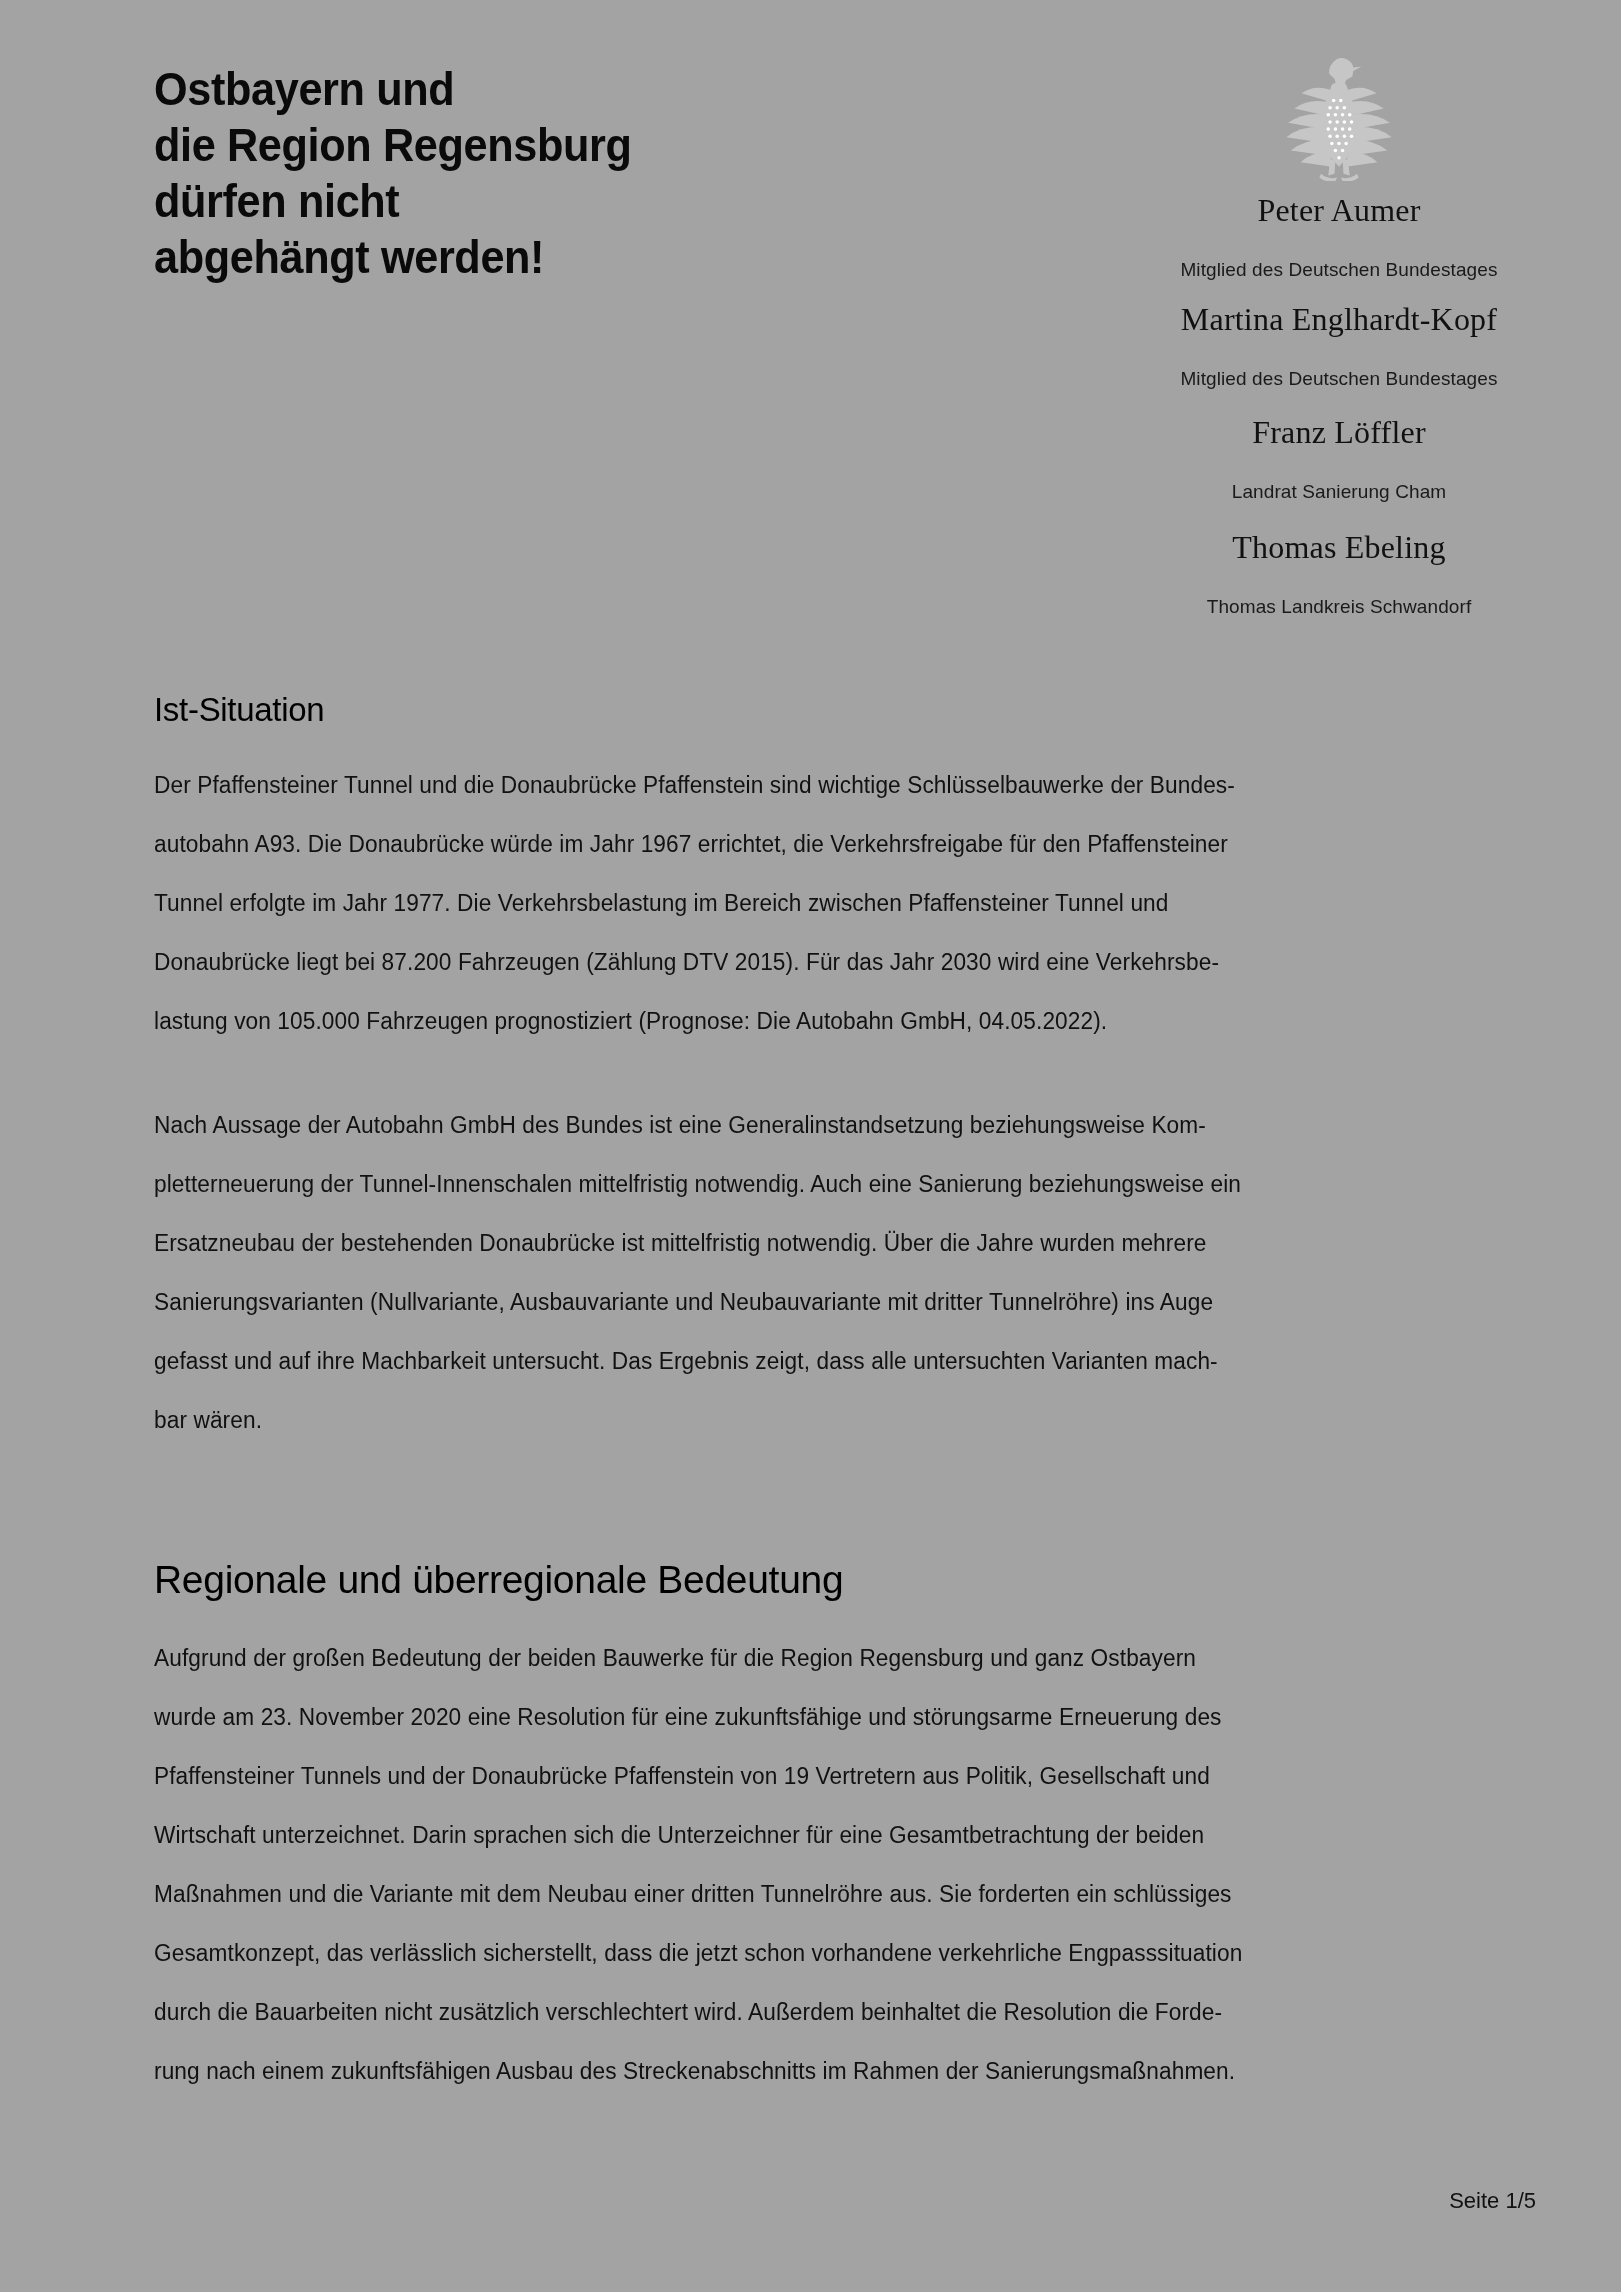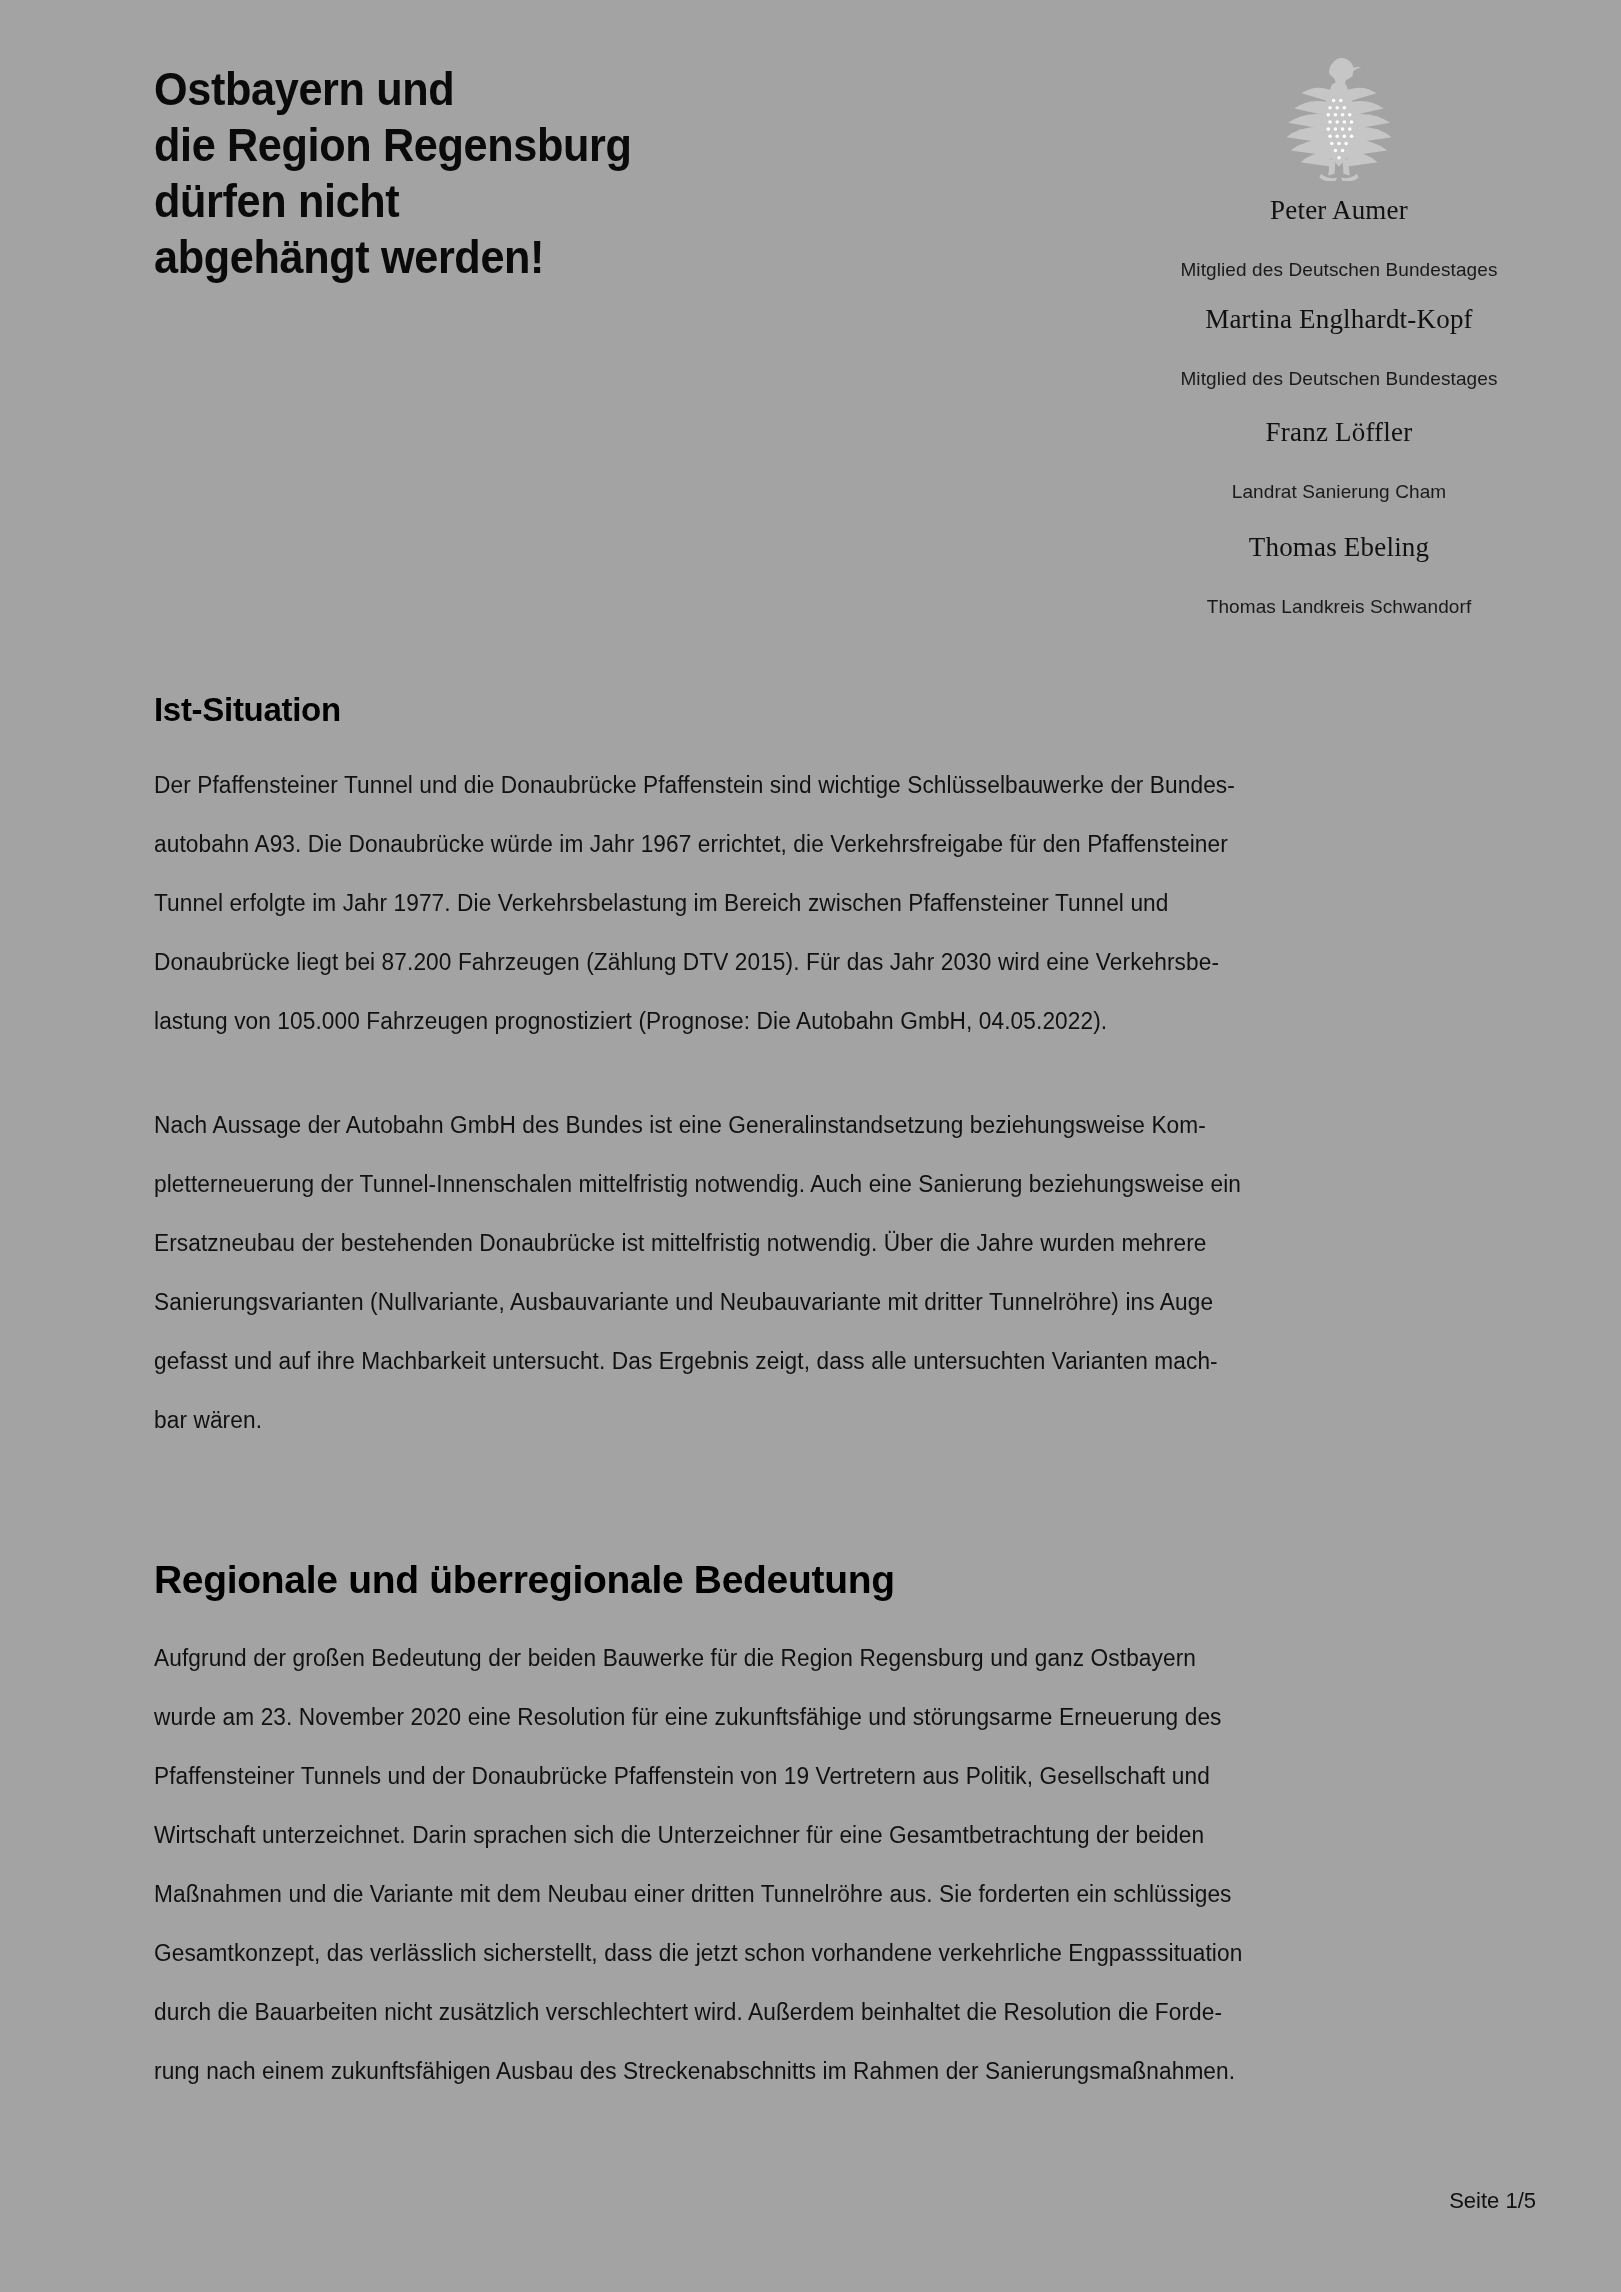--- a/index.html
+++ b/index.html
@@ -63,21 +63,21 @@
     display: block;
   }
 
   .person {
     margin-bottom: 16px;
   }
   .person:last-child { margin-bottom: 0; }
 
   .person-name {
     font-family: "Liberation Serif", "DejaVu Serif", serif;
-    font-size: 27px;
+    font-size: 32px;
     line-height: 30px;
     color: #111;
     letter-spacing: 0.2px;
   }
   .person-role {
     font-family: Liberation Sans, sans-serif;
     font-size: 19px;
     line-height: 23px;
     color: #1a1a1a;
     letter-spacing: 0.1px;
@@ -92,21 +92,21 @@
   
   .content {
     position: absolute;
     left: 154px;
     top: 690px;
     width: 1384px;
   }
 
   .section-heading {
     font-family: "Liberation Sans", sans-serif;
-    font-weight: 700;
+    font-weight: 400;
     font-size: 33px;
     line-height: 39px;
     letter-spacing: -0.3px;
     margin: 0 0 27px 0;
     color: #000;
   }
 
   .section-heading.big {
     font-size: 39px;
     line-height: 45px;

